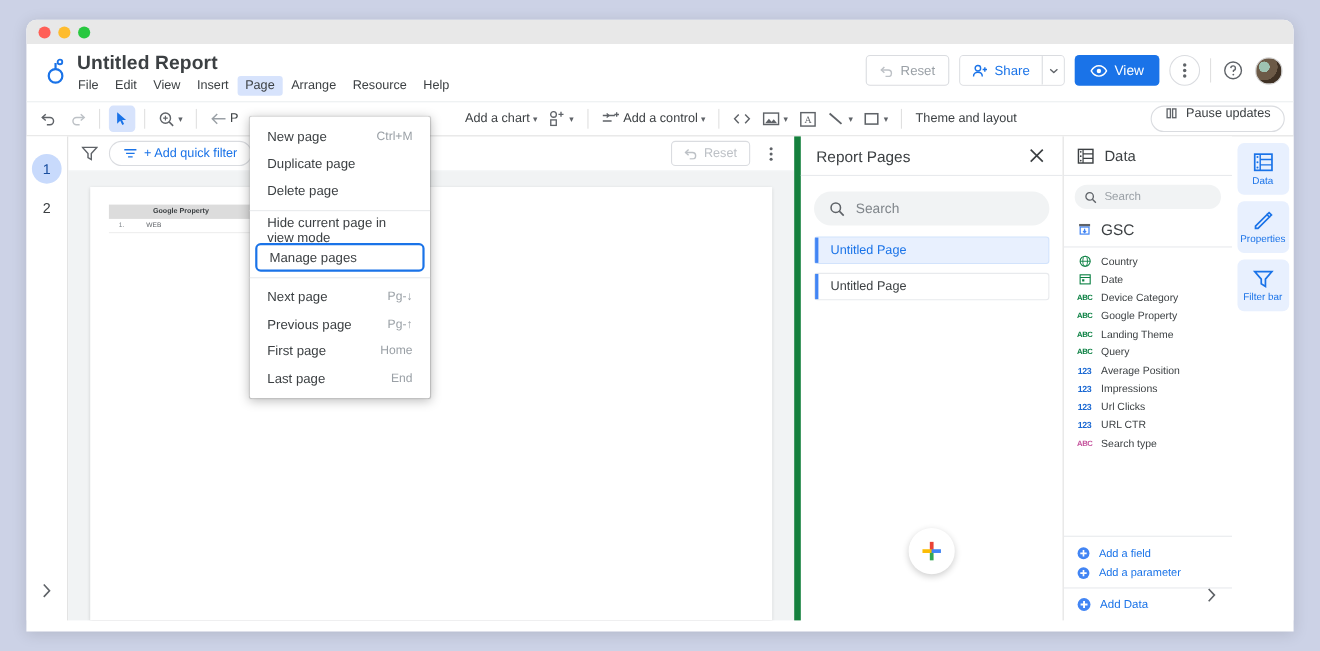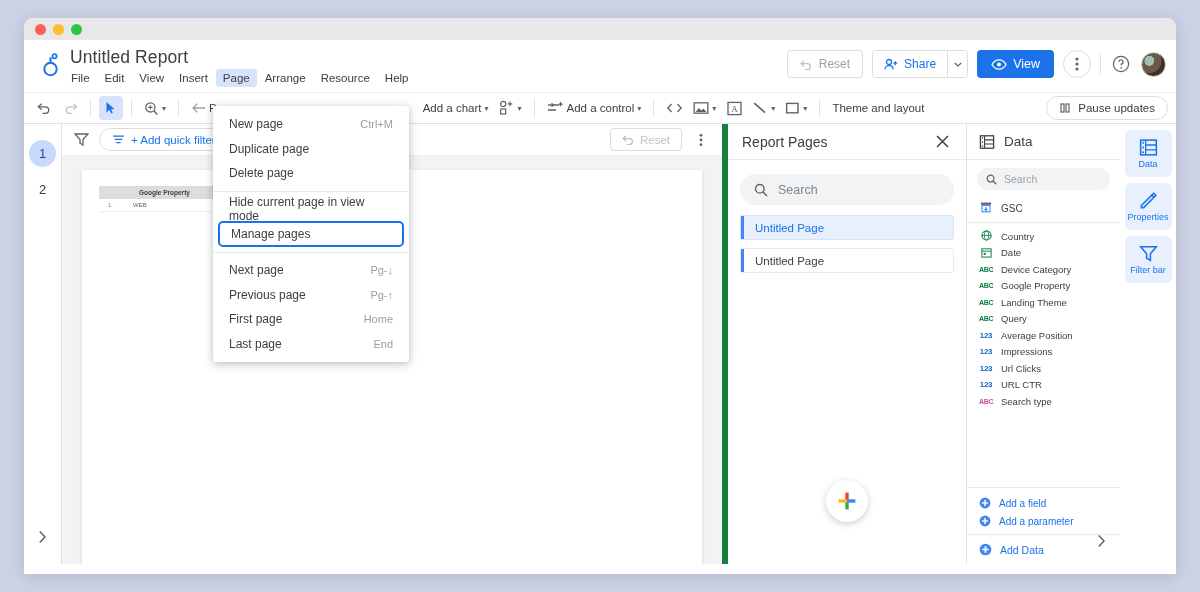--- a/index.html
+++ b/index.html
@@ -31,21 +31,21 @@
 
   
   .app-header {
     height: 52px; display: flex; align-items: flex-start;
     padding: 6px 12px 0 12px; position: relative;
   }
   .logo { width: 30px; height: 38px; display:flex; align-items:center; justify-content:center; flex:0 0 auto;}
   .title-block { margin-left: 4px; flex: 1 1 auto; }
   .report-title {
     font-size: 17.5px; color: #3c4043; line-height: 22px;
-    letter-spacing: .1px; font-weight: 400;
+    letter-spacing: .1px; font-weight: 700;
   }
   .menubar { display: flex; gap: 1px; margin-top: 1px; margin-left: -6px; }
   .menu-item {
     font-size: 11.5px; color: #3c4043; padding: 3px 7px;
     border-radius: 3px; cursor: default; white-space: nowrap;
   }
   .menu-item.active { background: #d7e3fc; }
 
   .header-right {
     position: absolute; right: 10px; top: 10px;
@@ -92,21 +92,21 @@
     height: 24px; min-width: 24px; padding: 0 4px; border-radius: 4px;
     display: flex; align-items: center; justify-content: center; gap: 3px;
     font-size: 11.5px; color: #3c4043;
   }
   .tb-btn.sel { background: #d7e3fc; }
   .tb-sep { width: 1px; height: 18px; background: #e0e0e0; margin: 0 6px; }
   .tb-label { font-size: 11.5px; color: #3c4043; white-space: nowrap; }
   .caret { font-size: 8px; color: #5f6368; }
   .tb-spacer { flex: 1 1 auto; }
   .pause-btn {
-    display:flex; align-items:center; gap:7px;
+    display:flex; align-items:flex-start; gap:7px;
     border: 1px solid #dadce0; border-radius: 14px; height: 24px;
     padding: 0 12px; font-size: 11.5px; color: #3c4043;
   }
 
   
   .body-area { display: flex; height: 440px; }
 
   
   .page-rail {
     width: 38px; flex: 0 0 38px; border-right: 1px solid #e0e0e0;
@@ -204,21 +204,21 @@
     padding: 0 12px; border-bottom: 1px solid #e8eaed;
   }
   .dp-title { font-size: 13.5px; color: #3c4043; }
   .dp-search {
     margin: 8px 10px; height: 22px; background: #f1f3f4; border-radius: 11px;
     display: flex; align-items: center; gap: 7px; padding: 0 9px;
   }
   .dp-search-text { font-size: 10.5px; color: #9aa0a6; }
   .dp-source {
     display: flex; align-items: center; gap: 8px; padding: 3px 12px 7px 12px;
-    font-size: 10px; color: #3c4043; border-bottom: 1px solid #e8eaed;
+    font-size: 14px; color: #3c4043; border-bottom: 1px solid #e8eaed;
   }
   .dp-fields { flex: 1 1 auto; padding-top: 5px; overflow: hidden; }
   .dp-field {
     display: flex; align-items: center; gap: 8px; height: 16.5px; padding: 0 12px;
     font-size: 9.5px; color: #3c4043;
   }
   .f-ico { width: 14px; text-align: center; font-size: 7px; font-weight: bold; letter-spacing: -.3px; }
   .f-ico.dim { color: #0b8043; }
   .f-ico.met { color: #1967d2; font-size: 8px; }
   .f-ico.pink { color: #c5539c; }
@@ -242,21 +242,21 @@
     display: flex; flex-direction: column; align-items: center; gap: 6px;
   }
   .rr-btn {
     width: 47px; height: 47px; border-radius: 6px; background: #e8f0fe;
     display: flex; flex-direction: column; align-items: center; justify-content: center; gap: 2px;
   }
   .rr-label { font-size: 9px; color: #1a73e8; }
 
   
   .menu-popup {
-    position: absolute; left: 189px; top: 88px; width: 196px;
+    position: absolute; left: 203px; top: 88px; width: 164px;
     background: #fff; border-radius: 2px;
     box-shadow: 0 2px 10px rgba(0,0,0,.26), 0 0 1px rgba(0,0,0,.2);
     padding: 6px 0; z-index: 60;
   }
   .mp-item {
     height: 24.5px; display: flex; align-items: center; justify-content: space-between;
     padding: 0 16px; font-size: 12px; color: #3c4043; position: relative;
   }
   .mp-shortcut { font-size: 11px; color: #9aa0a6; }
   .mp-sep { height: 1px; background: #e8eaed; margin: 5px 0; }

